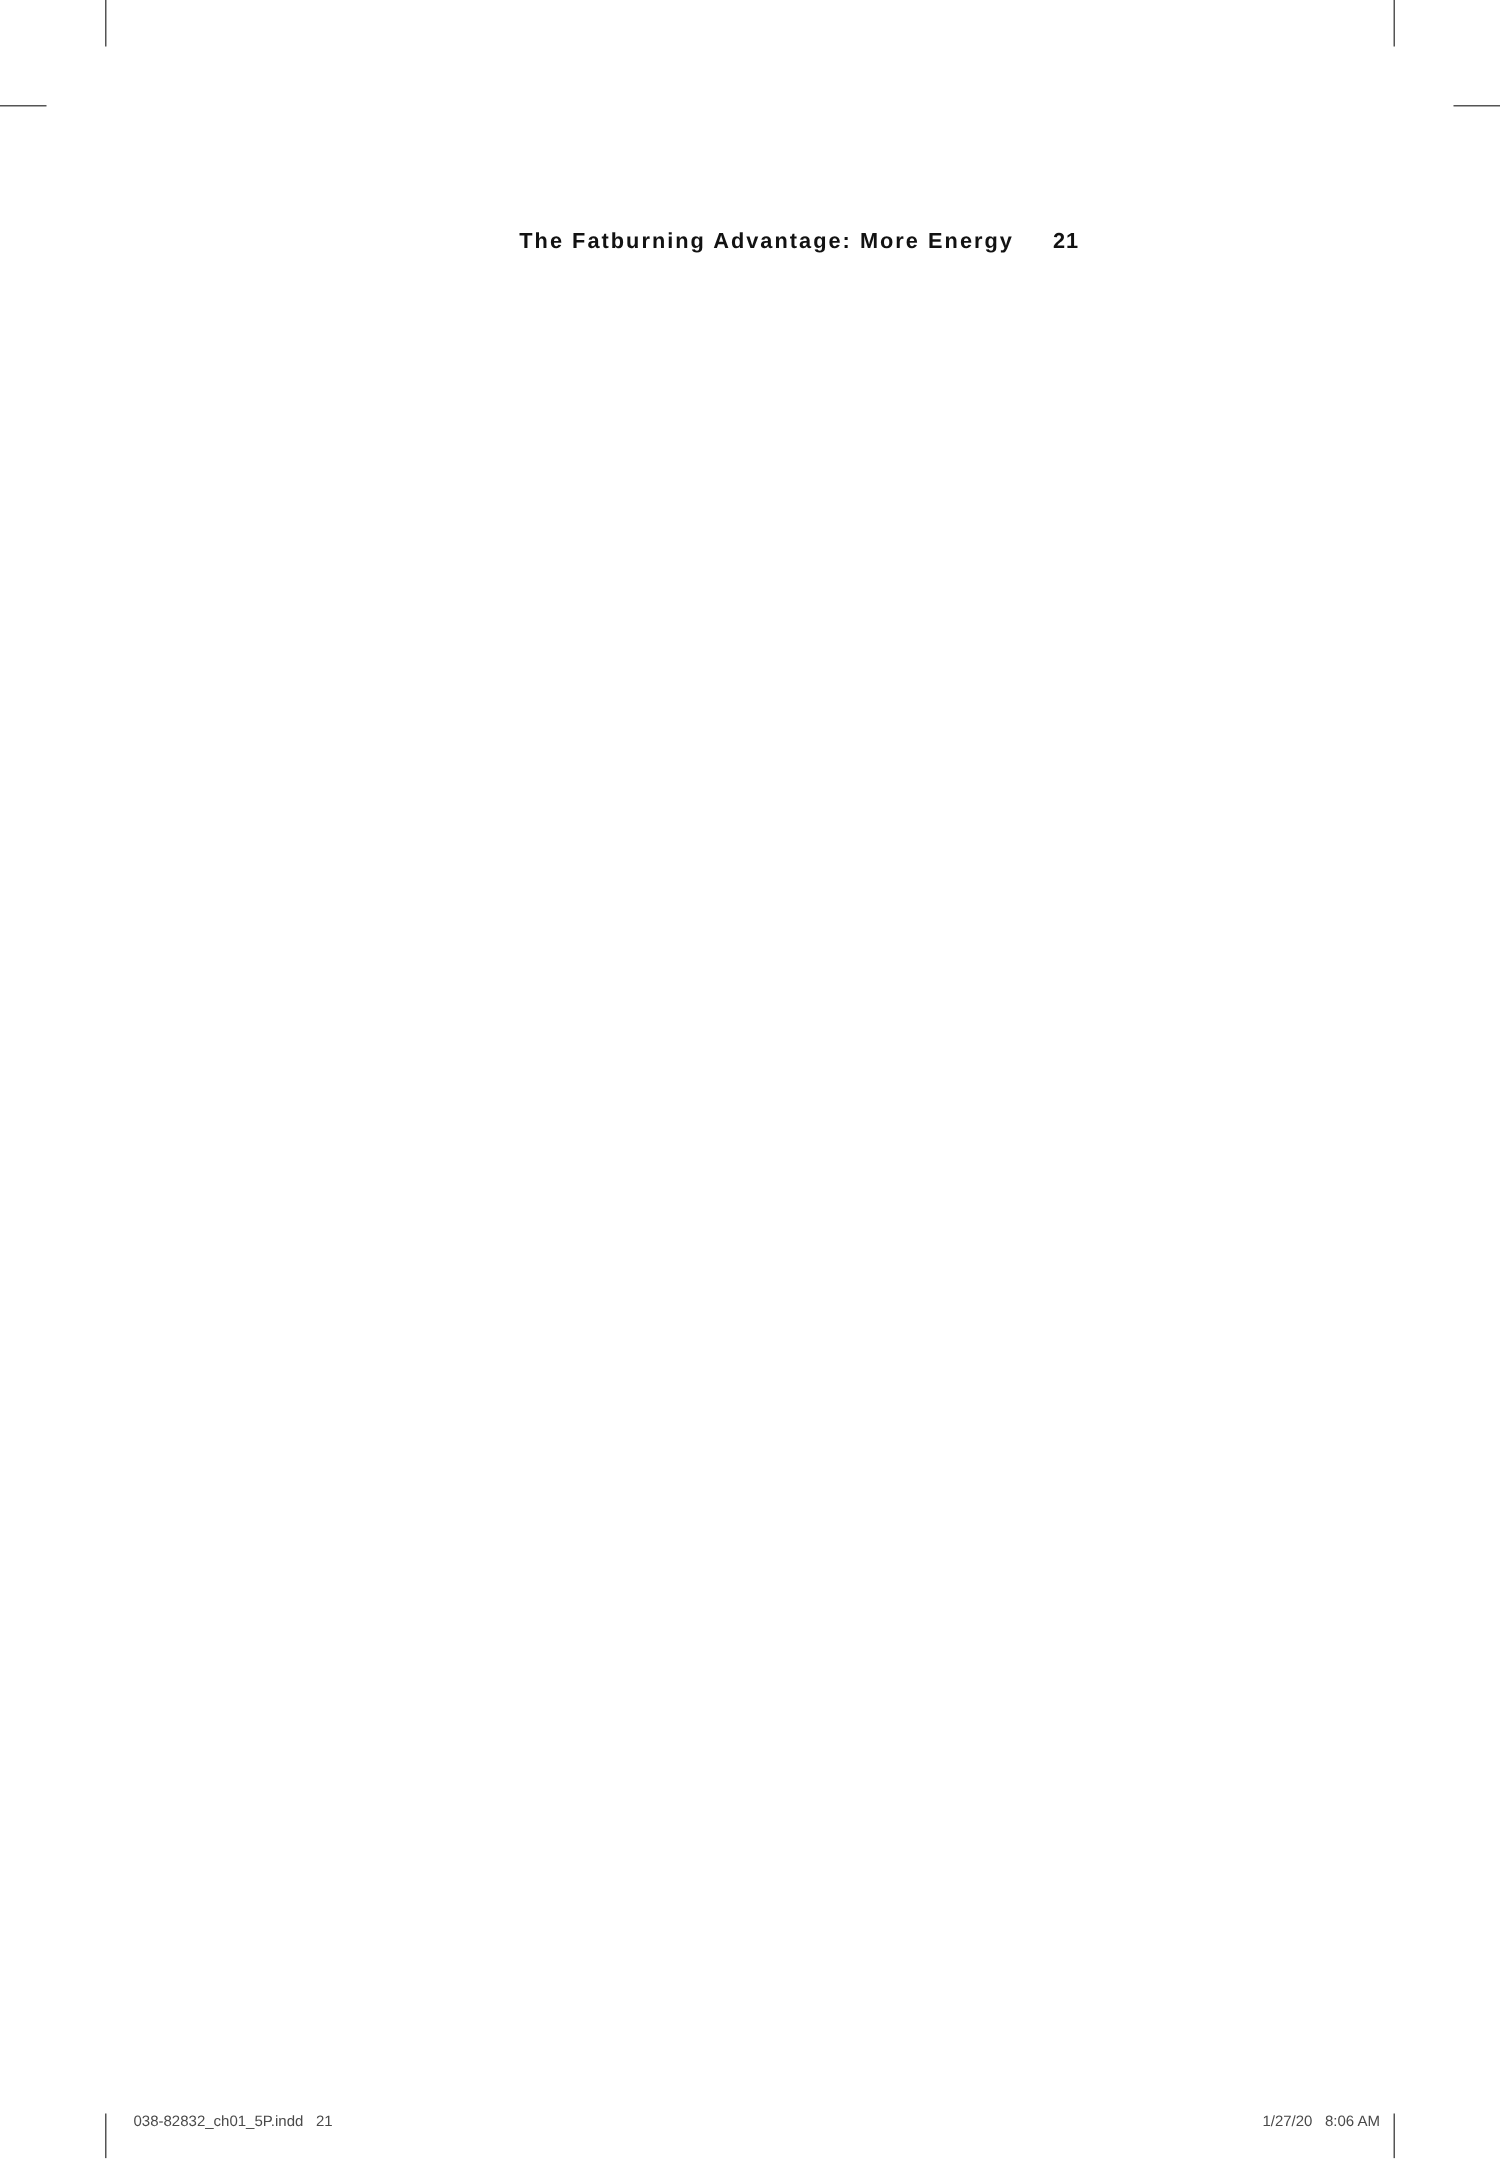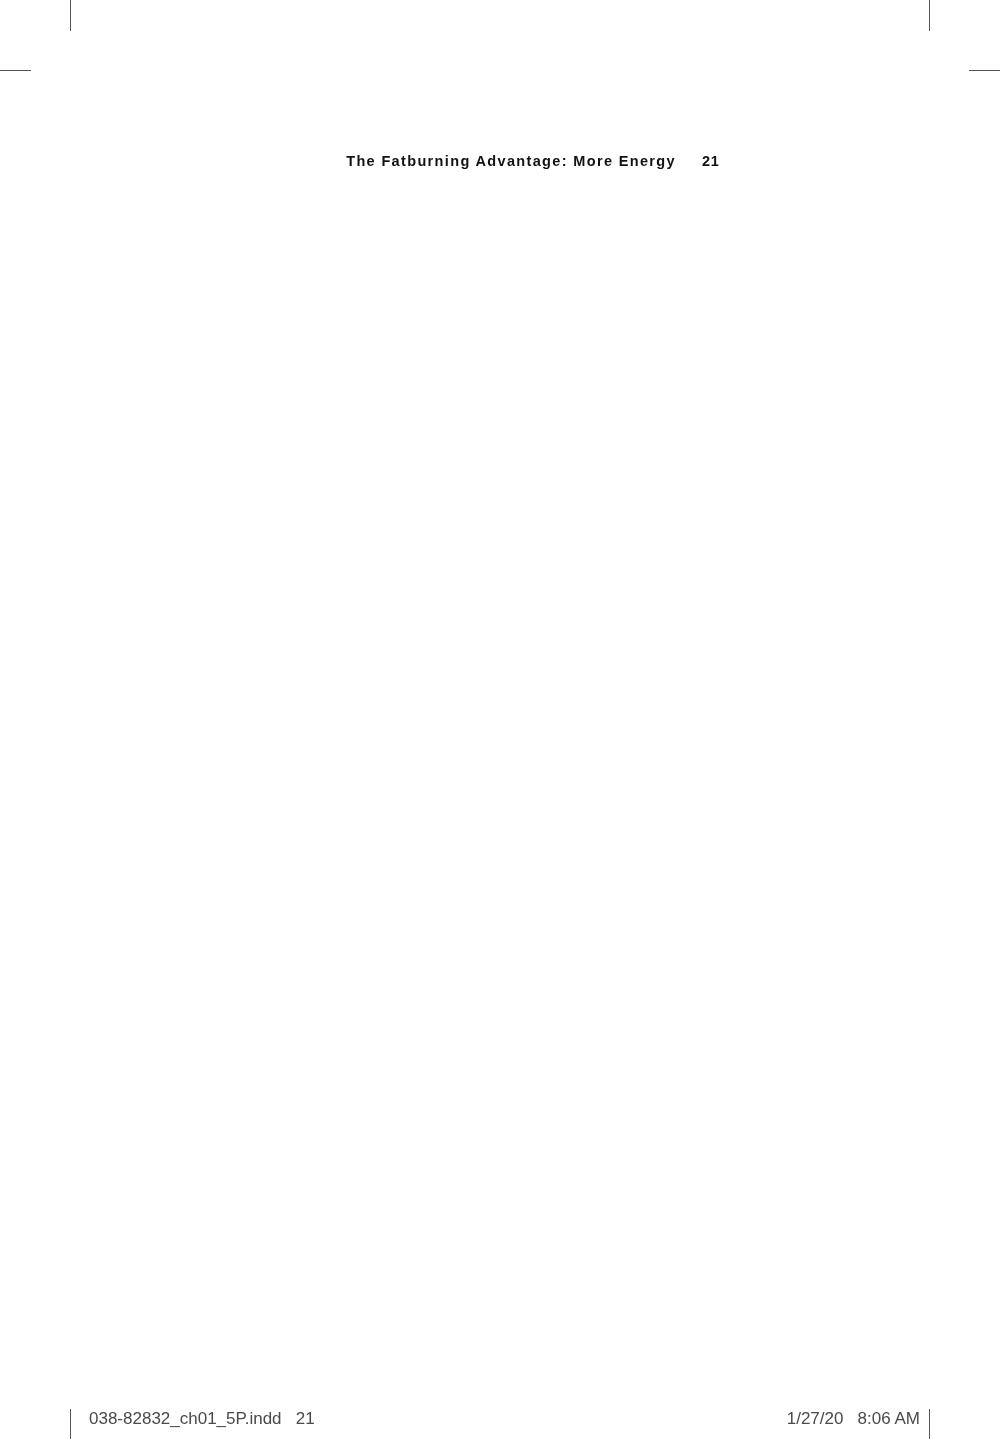--- a/index.html
+++ b/index.html
@@ -99,21 +99,21 @@
   }
 
   
   .footer {
     position: absolute;
     left: 0;
     right: 0;
     top: 1406px;
     height: 24px;
     font-family: "Liberation Sans", sans-serif;
-    font-size: 17px;
+    font-size: 10px;
     color: #4a4a4a;
   }
   .footer-left {
     position: absolute;
     left: 89px;
     top: 3px;
     white-space: pre;
   }
   .footer-right {
     position: absolute;

